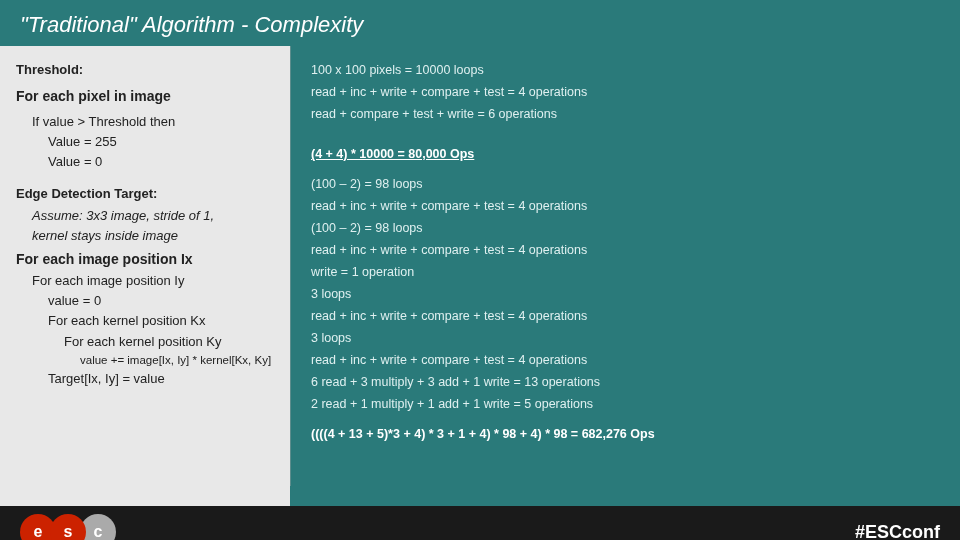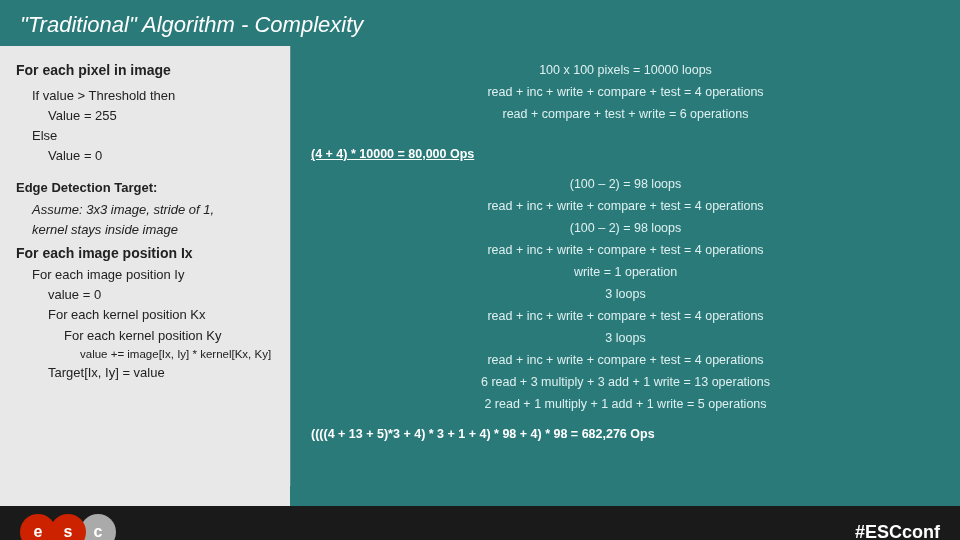--- a/index.html
+++ b/index.html
@@ -71,21 +71,20 @@
       line-height: 1.5;
     }
     .for-each-image-bold {
       font-weight: bold;
       font-size: 14px;
       margin-top: 4px;
     }
 
     .right-normal {
       margin-bottom: 2px;
-      text-align: center;
     }
     .right-bold {
       font-weight: bold;
       color: white;
       margin-top: 20px;
       margin-bottom: 4px;
       text-decoration: underline;
     }
     .right-bottom-bold {
       font-weight: bold;
@@ -163,26 +162,26 @@
   </style>
 </head>
 <body>
 
 <div class="header">
   <span>"Traditional"  Algorithm - Complexity</span>
 </div>
 
 <div class="main-container">
   <div class="left-panel">
+    <div class="threshold-label">Threshold:</div>
 
     <div class="for-each-pixel">For each pixel in image</div>
 
     <div class="indent1">If value &gt; Threshold then</div>
     <div class="indent2">Value = 255</div>
-    <div class="indent1">Else</div>
     <div class="indent2">Value = 0</div>
 
     <div class="edge-detection-bold">Edge Detection Target:</div>
     <div class="edge-detection-italic">Assume: 3x3 image, stride of 1,</div>
     <div class="edge-detection-italic">kernel stays inside image</div>
     <div class="for-each-image-bold">For each image position Ix</div>
 
     <div class="indent1">For each image position Iy</div>
 
     <div class="indent2">value = 0</div>

